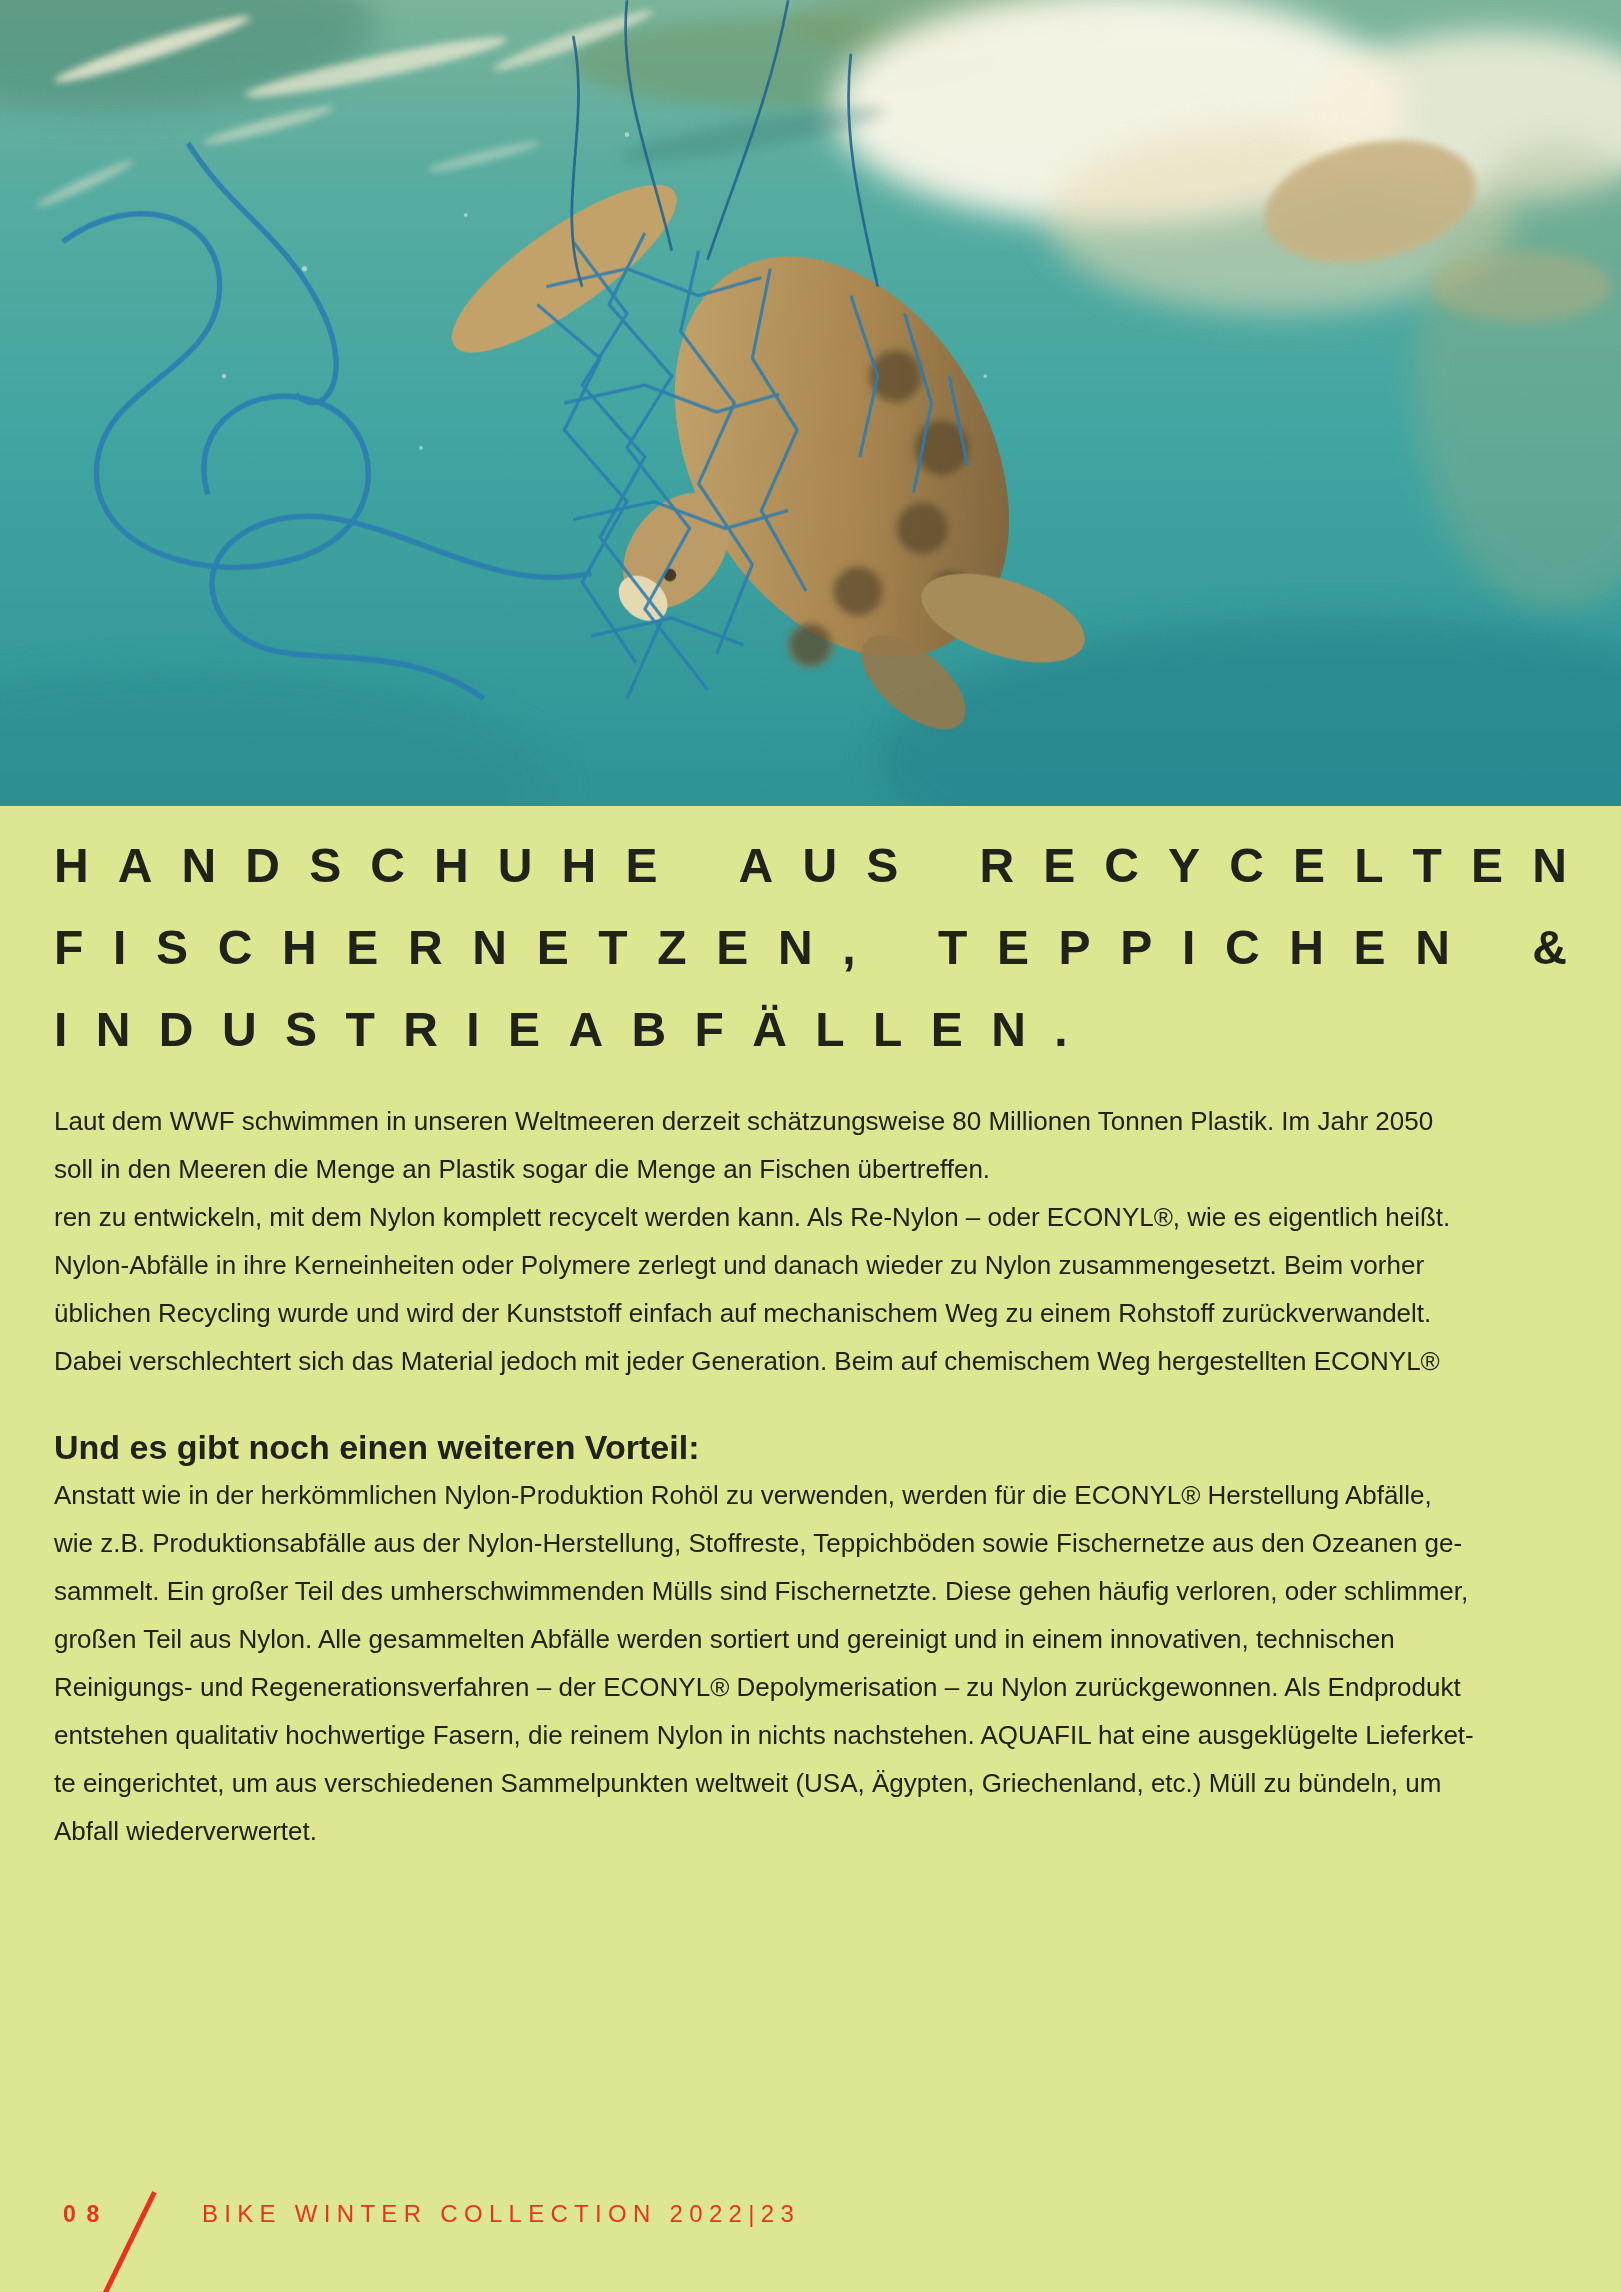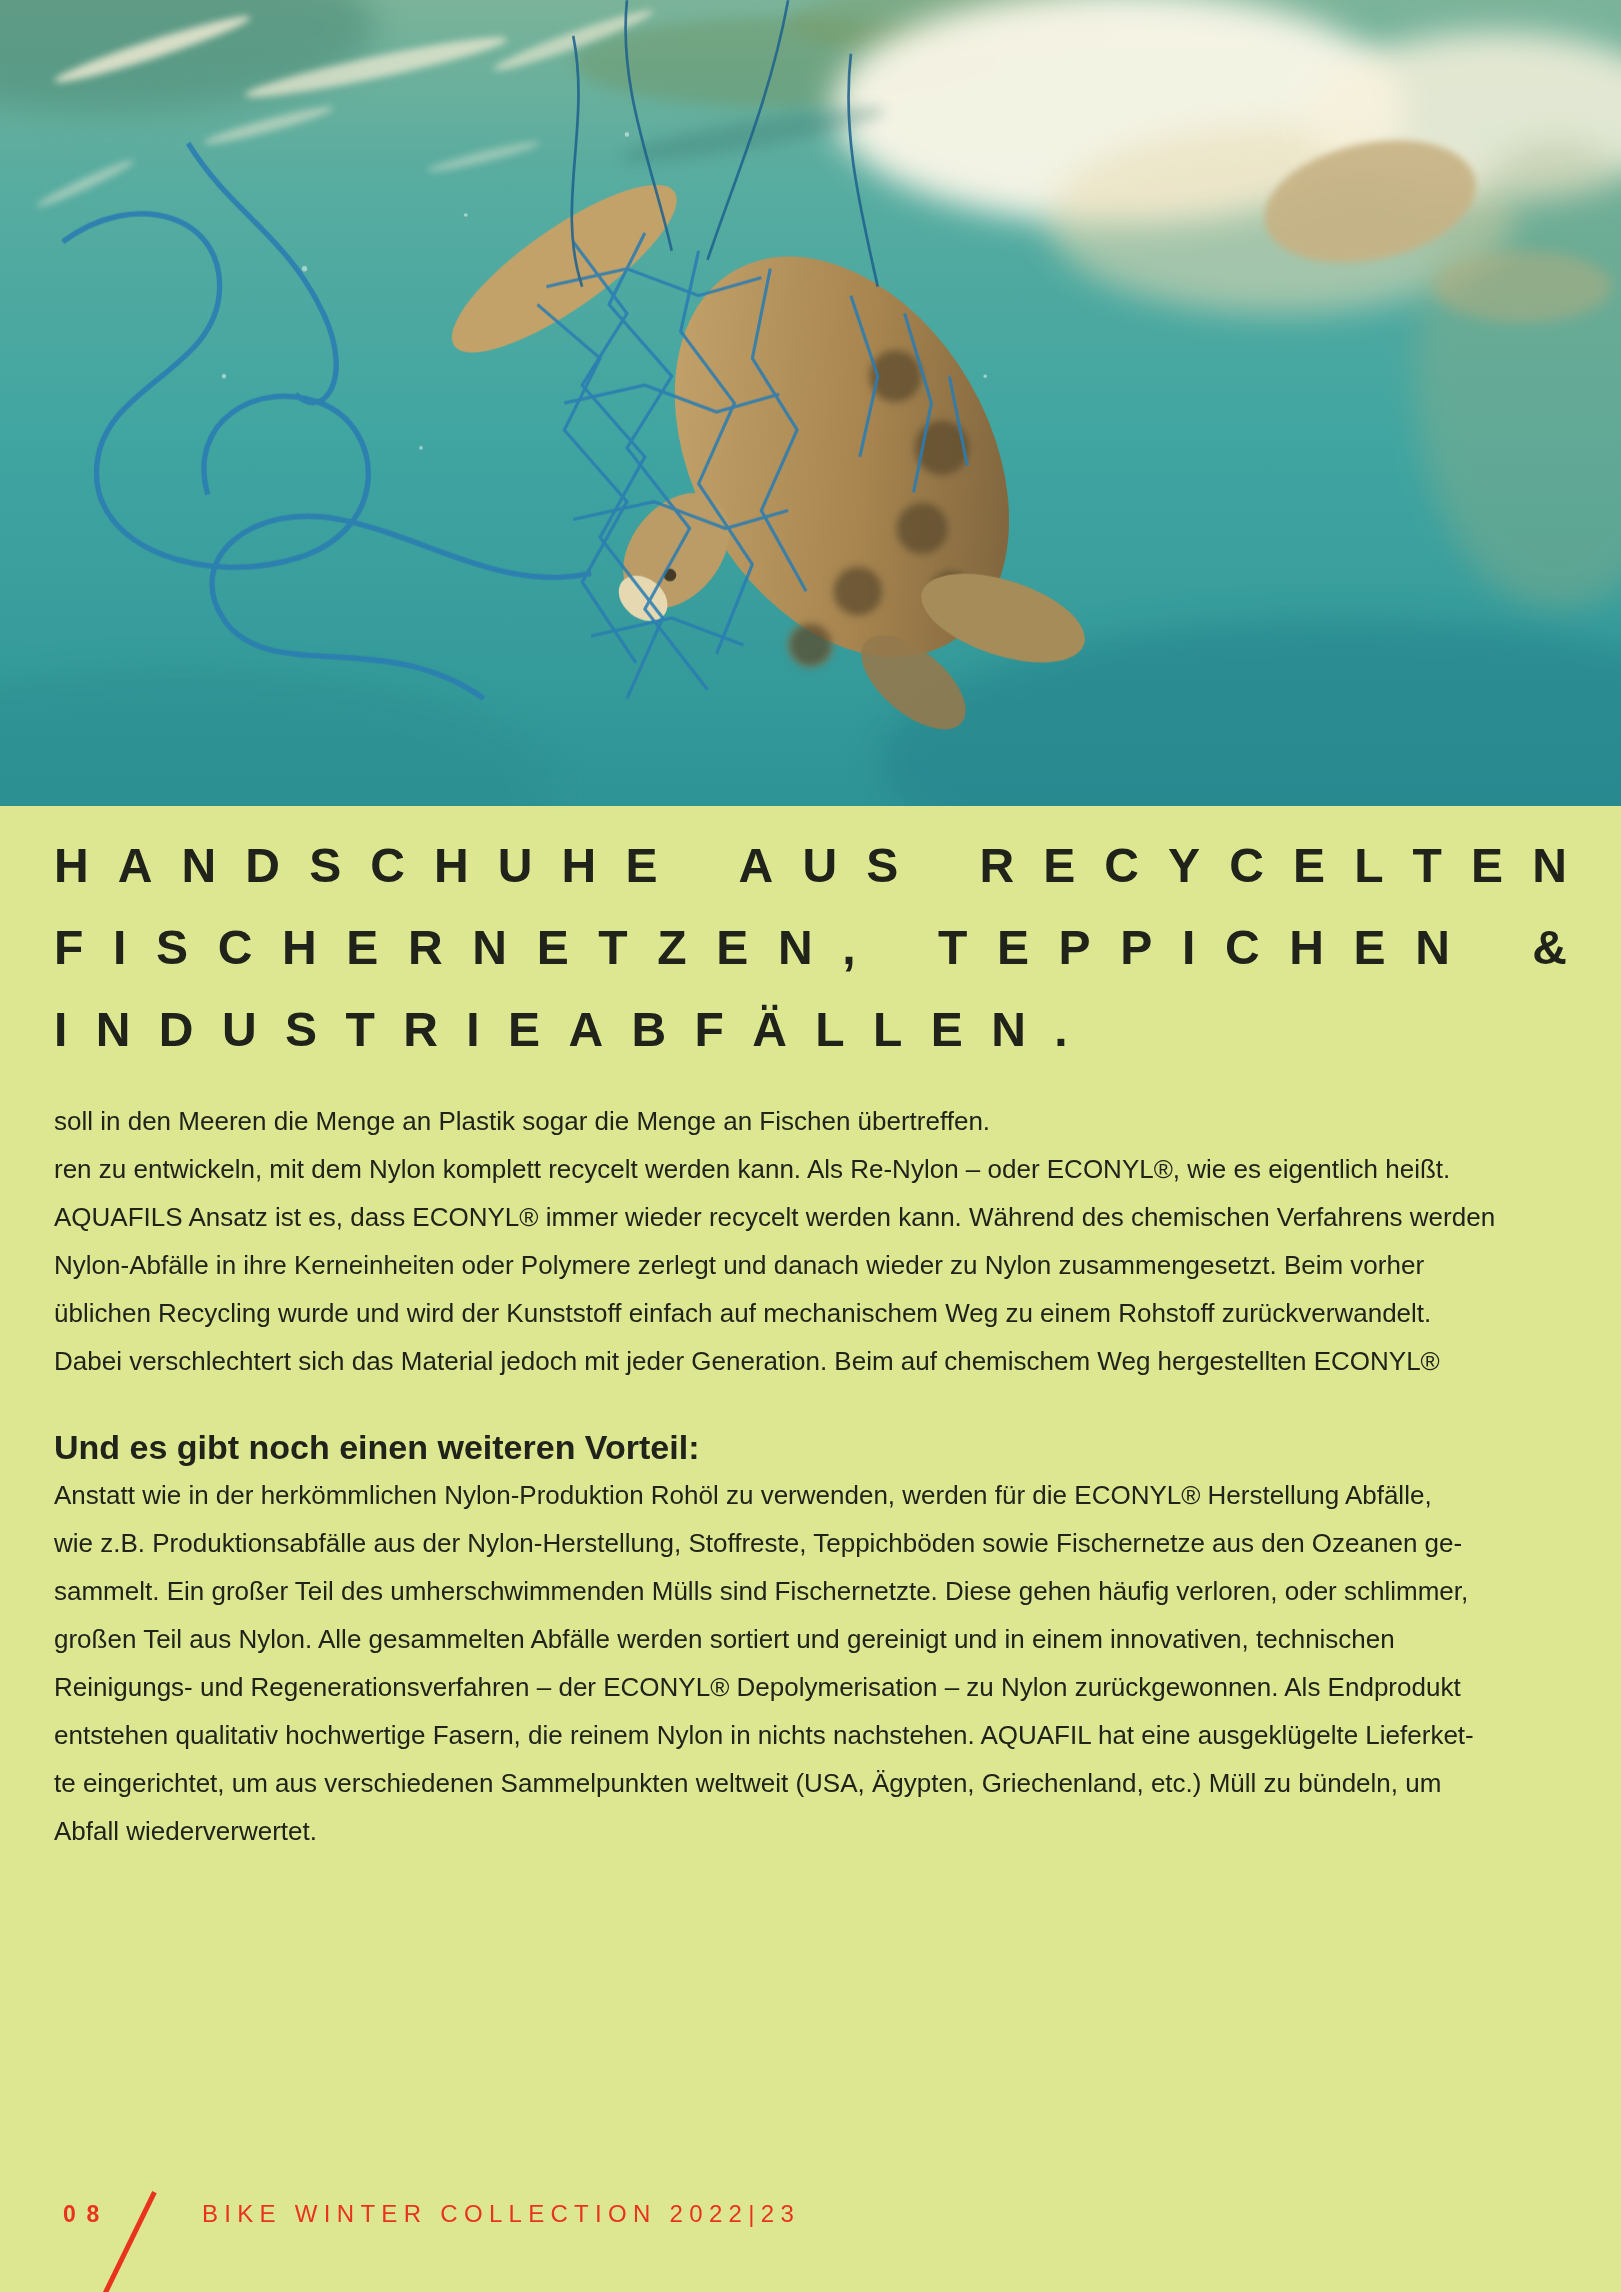--- a/index.html
+++ b/index.html
@@ -228,26 +228,26 @@
         <span>Ä</span>
         <span>L</span>
         <span>L</span>
         <span>E</span>
         <span>N</span>
         <span>.</span>
       </div>
   </div>
 
   <div class="intro para">
+      <div class="line">Laut dem WWF schwimmen in unseren Weltmeeren derzeit schätzungsweise 80 Millionen Tonnen Plastik. Im Jahr 2050</div>
       <div class="line">soll in den Meeren die Menge an Plastik sogar die Menge an Fischen übertreffen.</div>
     </div>
 
   <div class="para">
       <div class="line">ren zu entwickeln, mit dem Nylon komplett recycelt werden kann. Als Re-Nylon – oder ECONYL®, wie es eigentlich heißt.</div>
-      <div class="line">AQUAFILS Ansatz ist es, dass ECONYL® immer wieder recycelt werden kann. Während des chemischen Verfahrens werden</div>
       <div class="line">Nylon-Abfälle in ihre Kerneinheiten oder Polymere zerlegt und danach wieder zu Nylon zusammengesetzt. Beim vorher</div>
       <div class="line">üblichen Recycling wurde und wird der Kunststoff einfach auf mechanischem Weg zu einem Rohstoff zurückverwandelt.</div>
       <div class="line">Dabei verschlechtert sich das Material jedoch mit jeder Generation. Beim auf chemischem Weg hergestellten ECONYL®</div>
     </div>
 
   <div class="subhead">Und es gibt noch einen weiteren Vorteil:</div>
 
   <div class="para">
       <div class="line">Anstatt wie in der herkömmlichen Nylon-Produktion Rohöl zu verwenden, werden für die ECONYL® Herstellung Abfälle,</div>
       <div class="line">wie z.B. Produktionsabfälle aus der Nylon-Herstellung, Stoffreste, Teppichböden sowie Fischernetze aus den Ozeanen ge-</div>

